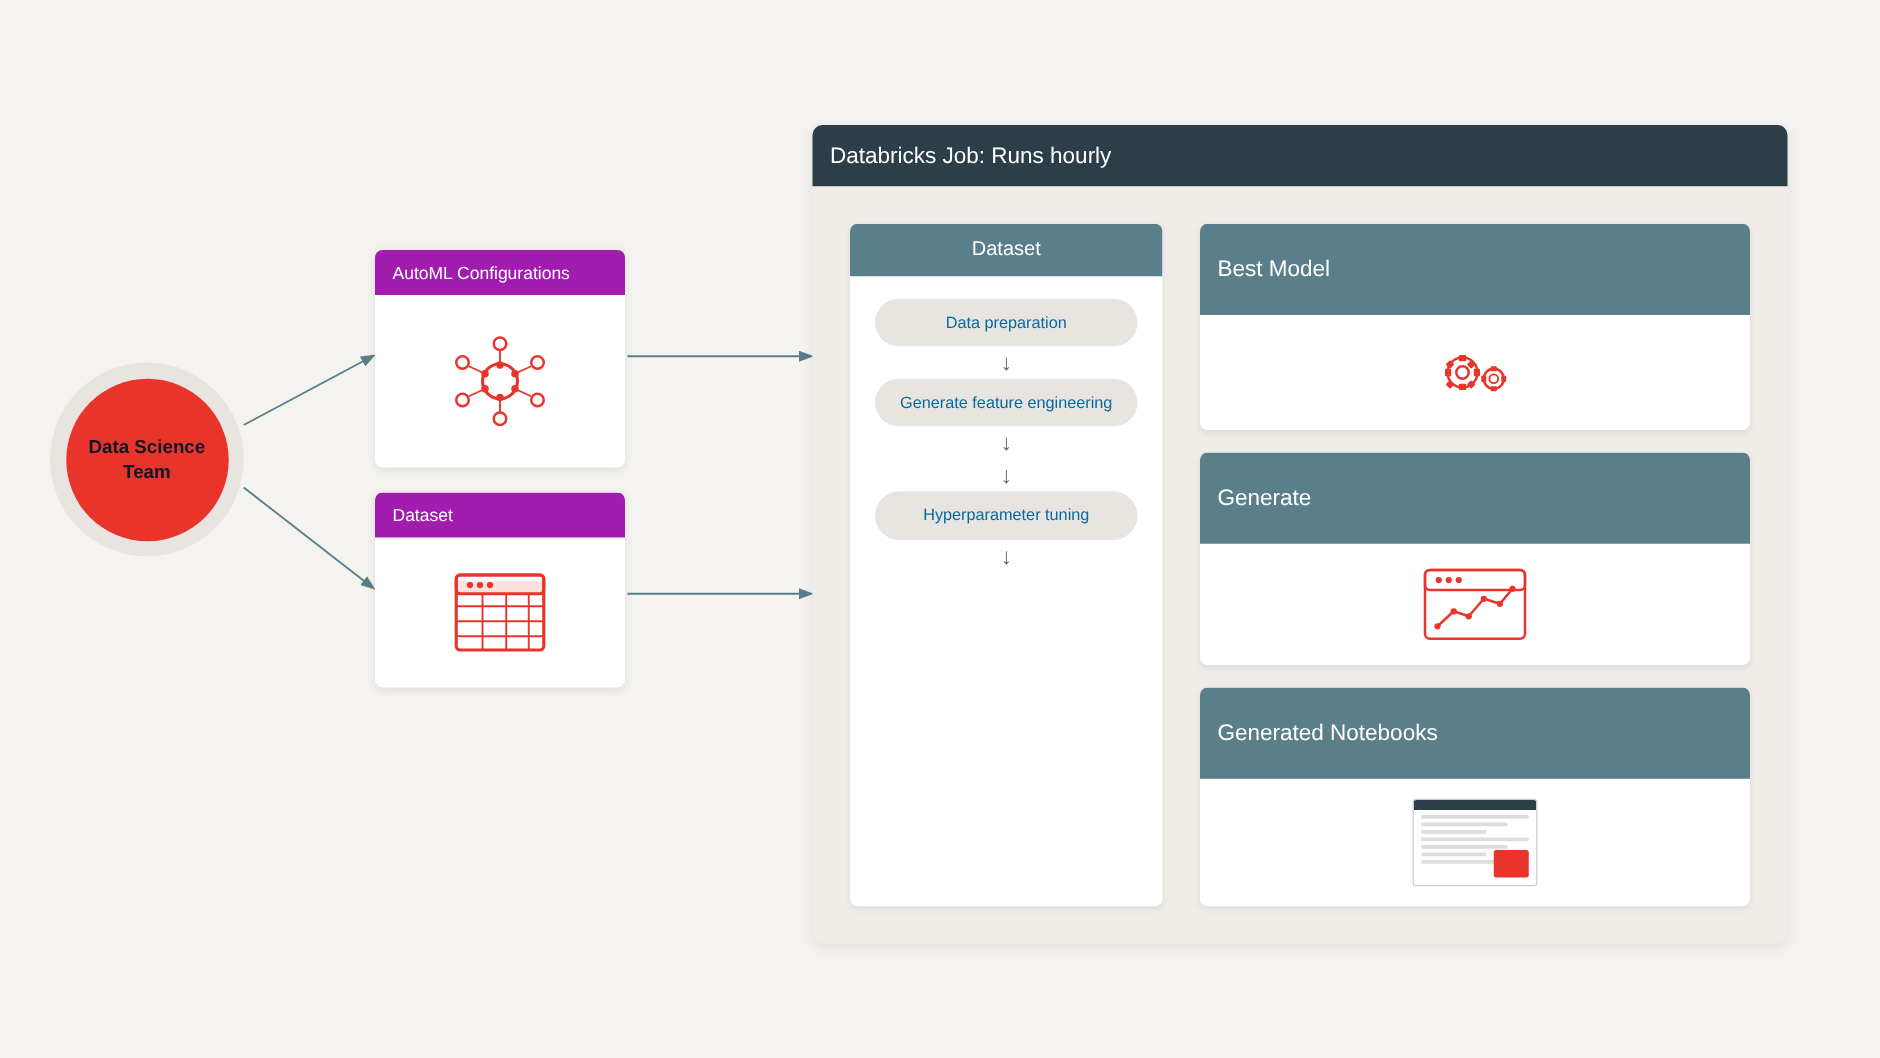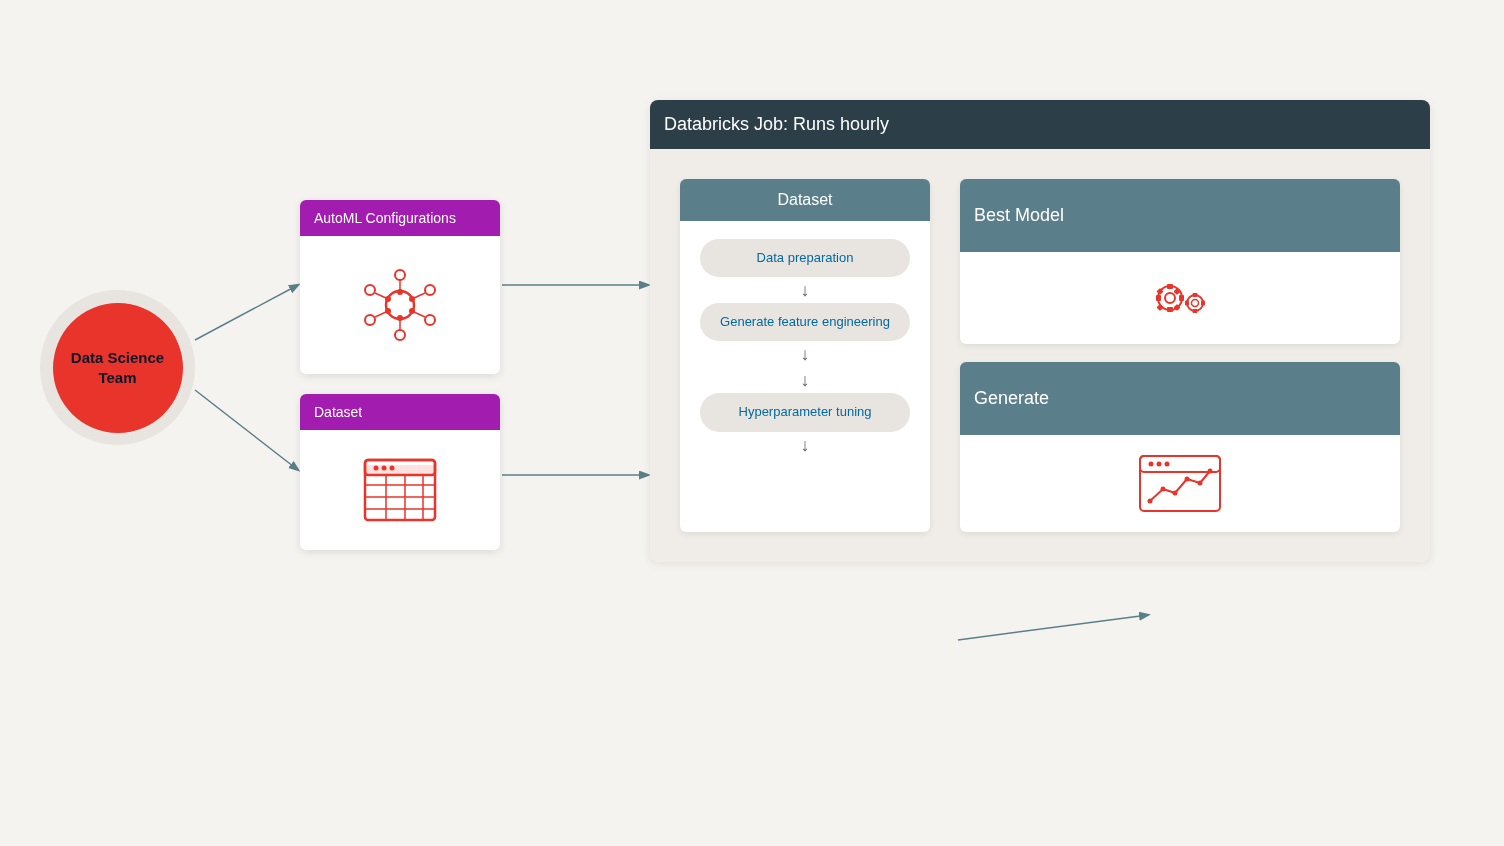--- a/index.html
+++ b/index.html
@@ -376,18 +376,37 @@
               <circle cx="15" cy="50" r="2.5" fill="#e8342a"></circle>
               <circle cx="28" cy="38" r="2.5" fill="#e8342a"></circle>
               <circle cx="40" cy="42" r="2.5" fill="#e8342a"></circle>
               <circle cx="52" cy="28" r="2.5" fill="#e8342a"></circle>
               <circle cx="65" cy="32" r="2.5" fill="#e8342a"></circle>
               <circle cx="75" cy="20" r="2.5" fill="#e8342a"></circle>
             </svg>
           </div>
         </div>
 
+        <div class="output-card">
+          <div class="output-card-header">Generated Notebooks</div>
+          <div class="output-card-body">
+
+            <div class="notebook-mockup">
+              <div class="notebook-mockup-bar"></div>
+              <div class="notebook-mockup-lines">
+                <div class="notebook-line full"></div>
+                <div class="notebook-line medium"></div>
+                <div class="notebook-line short"></div>
+                <div class="notebook-line full"></div>
+                <div class="notebook-line medium"></div>
+                <div class="notebook-line short"></div>
+                <div class="notebook-line full"></div>
+              </div>
+              <div style="position:absolute; right:6px; bottom:6px; width:28px; height:22px; background:#e8342a; border-radius:2px;"></div>
+            </div>
+          </div>
+        </div>
       </div>
 
     </div>
   </div>
 
 </div>
 
 </body></html>

